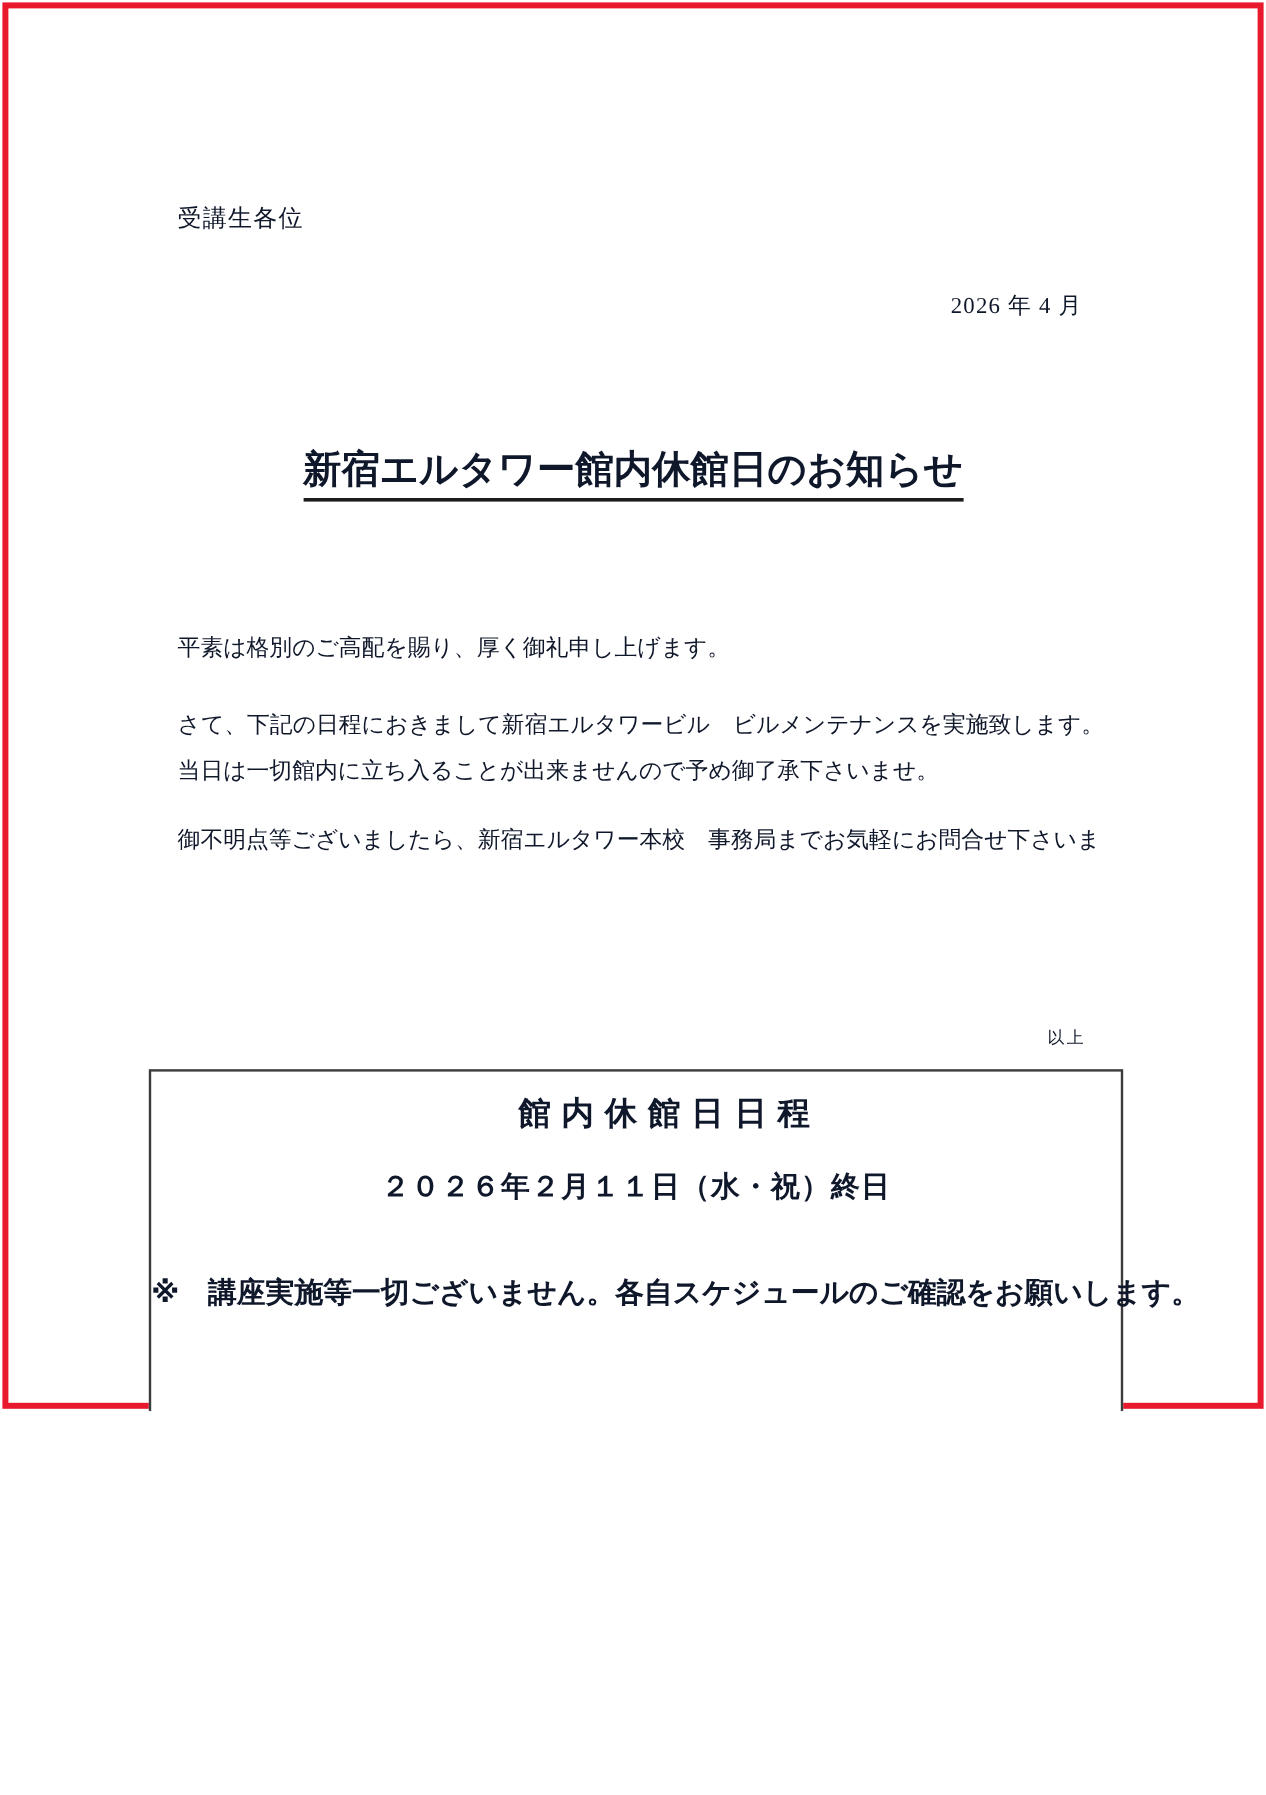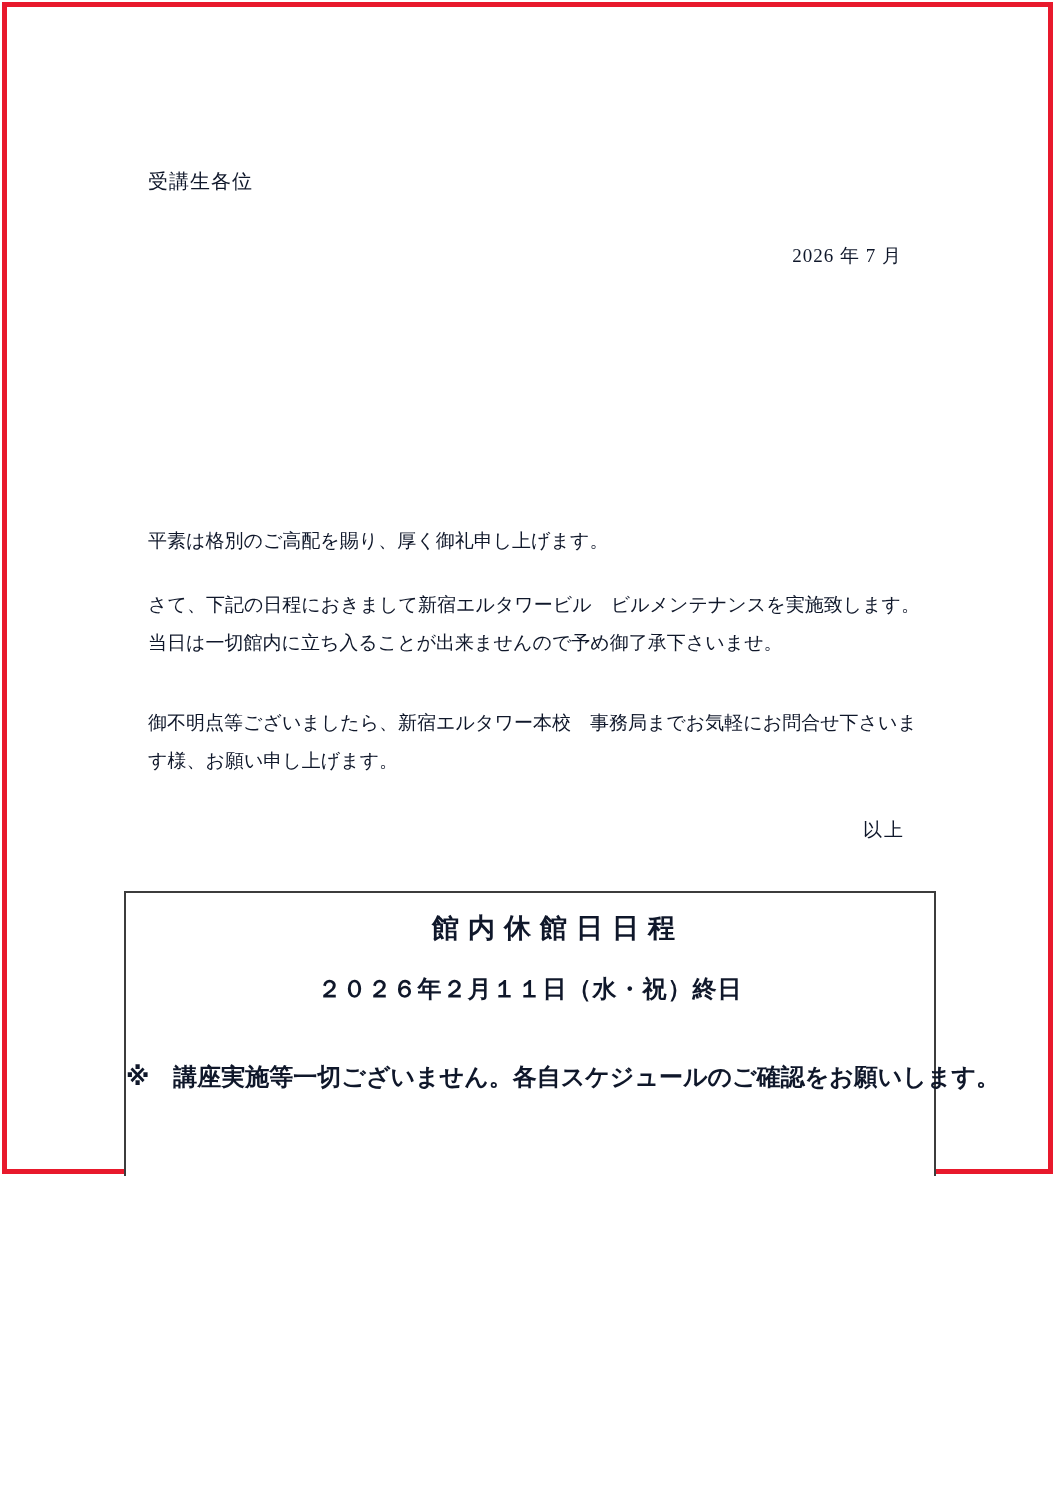--- a/index.html
+++ b/index.html
@@ -36,24 +36,24 @@
     border-bottom:3px solid #1c1c1c;
     padding-bottom:1px;
   }
   .body-par{
     position:absolute;left:148px;
     font-size:19px;line-height:38px;
     white-space:nowrap;
   }
   .par-1{top:522px;}
   .par-2{top:586px;}
-  .par-3{top:704px;}
+  .par-3{top:682px;}
   .closing{
-    position:absolute;right:150px;top:817px;
-    font-size:19px;letter-spacing:2px;
+    position:absolute;right:150px;top:856px;
+    font-size:14px;letter-spacing:2px;
   }
   .notice-box{
     position:absolute;left:124px;top:891px;
     width:812px;height:305px;
     border:2px solid #3c3c3c;
     box-sizing:border-box;
     background:#ffffff;
   }
   .box-heading{
     position:absolute;left:0;top:17px;width:100%;
@@ -84,36 +84,38 @@
 </head>
 <body>
 
 <div class="page">
 
   <div class="red-border"></div>
 
   <div class="recipient">受講生各位</div>
 
   <div class="right-block">
-    <div>2026 年 7 月</div>
+    <div>2026 年 4 月</div>
   </div>
 
+  <div class="doc-title">
+    <span>新宿エルタワー館内休館日のお知らせ</span>
+  </div>
 
   <div class="body-par par-1">
     <div>平素は格別のご高配を賜り、厚く御礼申し上げます。</div>
   </div>
 
   <div class="body-par par-2">
     <div>さて、下記の日程におきまして新宿エルタワービル　ビルメンテナンスを実施致します。</div>
     <div>当日は一切館内に立ち入ることが出来ませんので予め御了承下さいませ。</div>
   </div>
 
   <div class="body-par par-3">
     <div>御不明点等ございましたら、新宿エルタワー本校　事務局までお気軽にお問合せ下さいま</div>
-    <div>す様、お願い申し上げます。</div>
   </div>
 
   <div class="closing">以上</div>
 
   <div class="notice-box">
     <div class="box-heading">館内休館日日程</div>
     <div class="box-date">２０２６年２月１１日（水・祝）終日</div>
     <div class="box-note-bold">※　講座実施等一切ございません。各自スケジュールのご確認をお願いします。</div>
   </div>
 

